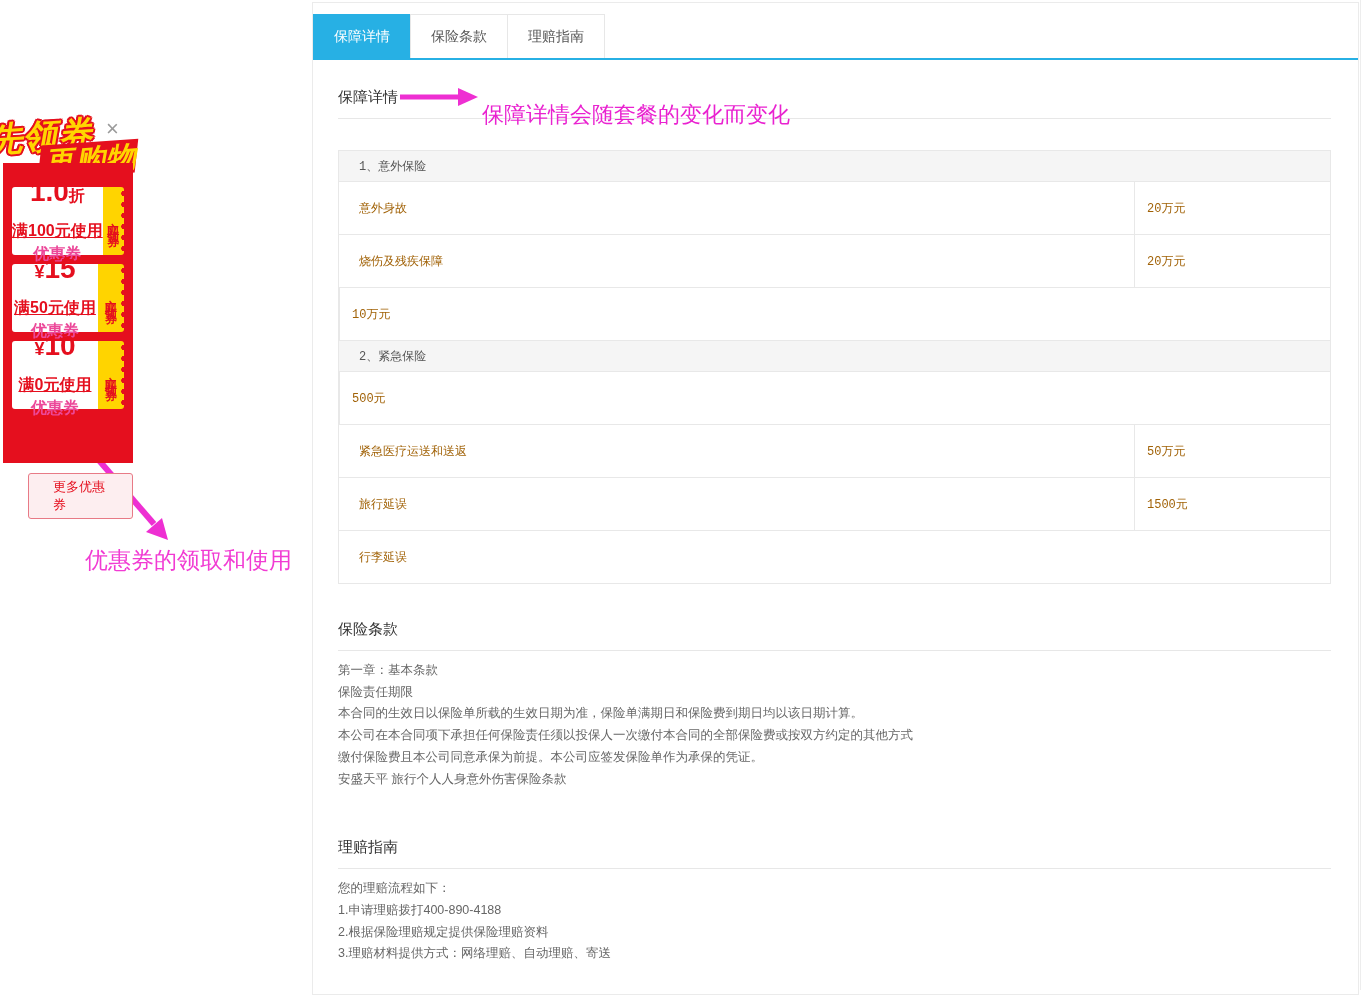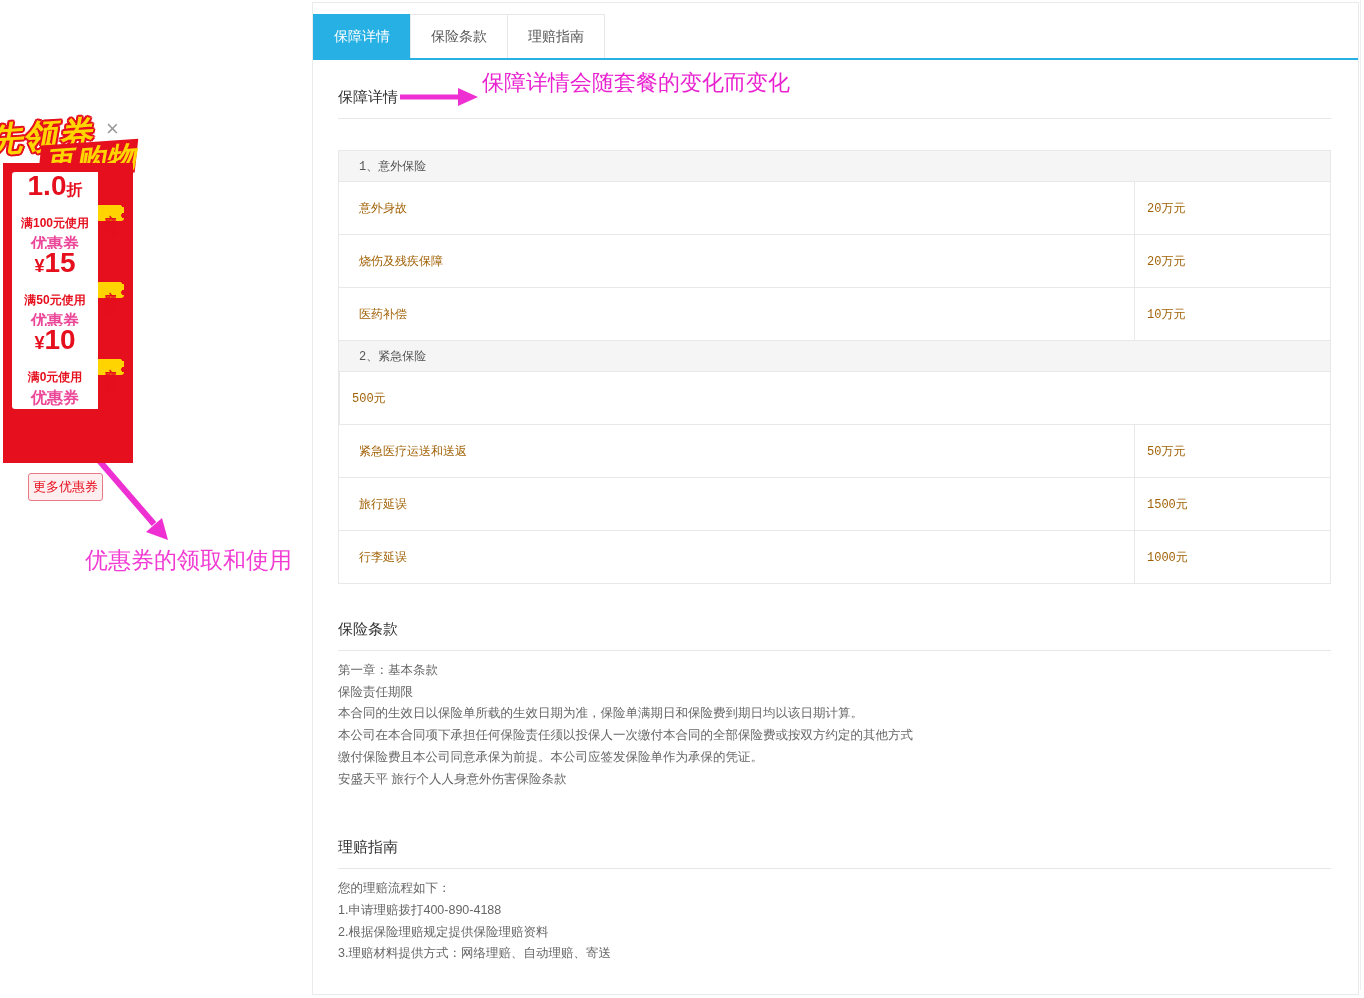--- a/index.html
+++ b/index.html
@@ -28,57 +28,57 @@
                padding-left:20px; font-size:12px; color:#555; border-bottom:1px solid #e8e8e8; }
   .brow { height:53px; display:flex; border-bottom:1px solid #e8e8e8; font-size:12px; color:#a16207; }
   .bcell-l { flex:1; display:flex; align-items:center; padding-left:20px; }
   .bcell-r { width:196px; display:flex; align-items:center; padding-left:12px;
              border-left:1px solid #e8e8e8; }
 
   .para { margin-top:9px; font-size:12.5px; color:#666; line-height:21.7px; }
   .mt36 { margin-top:36px; } .mt48 { margin-top:48px; }
 
   
-  .note-top { position:absolute; left:482px; top:68px; font-size:22px; color:#e922d0; }
+  .note-top { position:absolute; left:482px; top:100px; font-size:22px; color:#e922d0; }
   .note-bottom { position:absolute; left:85px; top:545px; font-size:23px; color:#f13bd3; }
   .arrow-svg { position:absolute; pointer-events:none; }
 
   
   .popup { position:absolute; left:0; top:110px; width:180px; height:360px; }
   .close-x { position:absolute; left:106px; top:8px; font-size:22px; color:#9a9a9a;
              line-height:1; cursor:pointer; font-weight:normal; }
   .head1 { position:absolute; left:-12px; top:4px; font-size:34px; font-weight:bold; font-style:italic;
            color:#ffd500; transform:rotate(-4deg); letter-spacing:1px; white-space:nowrap;
            text-shadow:2px 0 #e50f1e,-2px 0 #e50f1e,0 2px #e50f1e,0 -2px #e50f1e,
                        1.5px 1.5px #e50f1e,-1.5px 1.5px #e50f1e,1.5px -1.5px #e50f1e,-1.5px -1.5px #e50f1e; }
   .head2wrap { position:absolute; left:44px; top:30px; }
   .head2bg { position:absolute; left:-4px; top:2px; width:96px; height:34px; background:#e50f1e;
              transform:skew(-10deg) rotate(-4deg); }
   .head2 { position:relative; font-size:30px; font-weight:bold; font-style:italic; color:#ffd500;
            transform:rotate(-4deg); white-space:nowrap; letter-spacing:1px; }
   .redbox { position:absolute; left:3px; top:53px; width:130px; height:300px; background:#e50f1e; }
-  .coupon { position:absolute; left:9px; width:112px; height:52px; display:flex;
-            border-radius:3px; overflow:visible;align-items:center; }
+  .coupon { position:absolute; left:9px; width:112px; height:68px; display:flex;
+            border-radius:3px; overflow:visible; }
   .coupon .white { flex:1; background:#fff; border-radius:3px 0 0 3px; display:flex;
                    flex-direction:column; align-items:center; justify-content:center; position:relative; }
   .coupon .strip { width:26px; background:#ffd400; border-radius:0 3px 3px 0;
                    display:flex; align-items:center; justify-content:center; position:relative; cursor:pointer; }
   .coupon::before { content:""; position:absolute; left:-3px; top:1px; bottom:1px; width:6px;
     background-image:radial-gradient(circle, #e50f1e 2.6px, rgba(229,15,30,0) 2.9px);
     background-size:6px 11px; background-repeat:repeat-y; }
   .coupon::after { content:""; position:absolute; right:-3px; top:1px; bottom:1px; width:6px;
     background-image:radial-gradient(circle, #e50f1e 2.6px, rgba(229,15,30,0) 2.9px);
     background-size:6px 11px; background-repeat:repeat-y; }
   .cv { color:#e50f1e; font-weight:bold; line-height:1; white-space:nowrap; }
   .cv .pre { font-size:18px; } .cv .num { font-size:28px; } .cv .suf { font-size:16px; }
-  .ccond { color:#e50f1e; font-size:12px; font-weight:bold; margin-top:15px; white-space:nowrap; }
+  .ccond { color:#e50f1e; font-size:16px; font-weight:bold; margin-top:15px; white-space:nowrap;text-decoration:underline; }
   .cname { color:#ec4899; font-size:16px; font-weight:bold; margin-top:2px; }
   .vtext { writing-mode:vertical-rl; text-orientation:upright; font-size:12px; font-weight:bold;
            color:#e50f1e; letter-spacing:4px; line-height:1; }
-  .morebtn { position:absolute; left:25px; top:310px; padding:4px 4px; background:#fdeef0;
+  .morebtn { position:absolute; left:25px; top:310px; padding:4px 24px; background:#fdeef0;
              border:1px solid #e87a86; border-radius:3px; color:#e50f1e; font-size:13px; cursor:pointer; }
 </style>
 </head>
 <body>
 
 <div class="stage">
   <div class="right-edge"></div>
 
   <div class="panel">
     <div class="tabbar">
@@ -94,38 +94,36 @@
         <div class="brow-head">1、意外保险</div>
         <div class="brow">
           <div class="bcell-l">意外身故</div>
           <div class="bcell-r">20万元</div>
         </div>
         <div class="brow">
           <div class="bcell-l">烧伤及残疾保障</div>
           <div class="bcell-r">20万元</div>
         </div>
         <div class="brow">
-          <div class="bcell-l">医药补偿</div>
           <div class="bcell-r">10万元</div>
         </div>
         <div class="brow-head">2、紧急保险</div>
         <div class="brow">
           <div class="bcell-r">500元</div>
         </div>
         <div class="brow">
           <div class="bcell-l">紧急医疗运送和送返</div>
           <div class="bcell-r">50万元</div>
         </div>
         <div class="brow">
           <div class="bcell-l">旅行延误</div>
           <div class="bcell-r">1500元</div>
         </div>
         <div class="brow">
           <div class="bcell-l">行李延误</div>
-          <div class="bcell-r">1000元</div>
         </div>
       </div>
 
       <h2 class="sec-title mt36">保险条款</h2>
       <div class="para">
         <div>第一章：基本条款</div>
         <div>保险责任期限</div>
         <div>本合同的生效日以保险单所载的生效日期为准，保险单满期日和保险费到期日均以该日期计算。</div>
         <div>本公司在本合同项下承担任何保险责任须以投保人一次缴付本合同的全部保险费或按双方约定的其他方式</div>
         <div>缴付保险费且本公司同意承保为前提。本公司应签发保险单作为承保的凭证。</div>

